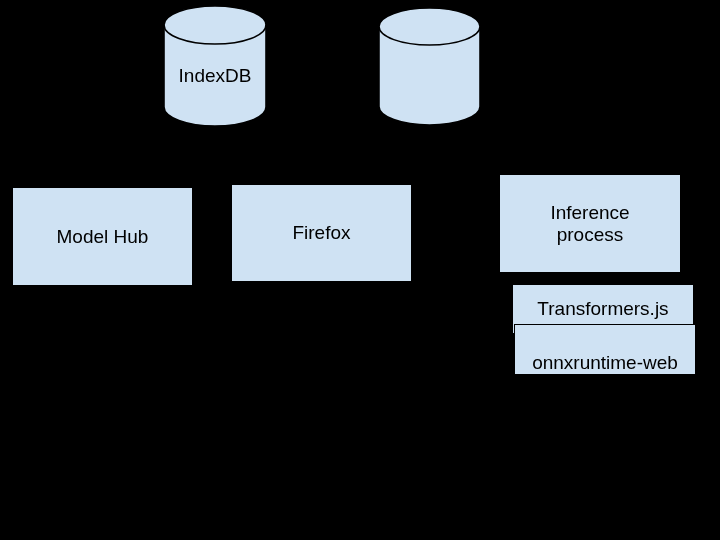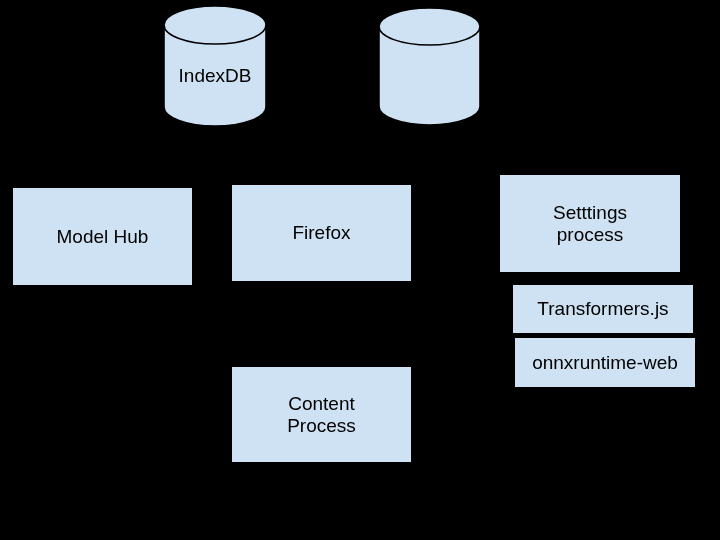--- a/index.html
+++ b/index.html
@@ -52,21 +52,21 @@
   }
   .cylinder .label { position: relative; }
   .label span { display: block; }
   
   #indexdb          { left: 163px; top: 5px;   width: 104px; height: 122px; padding-top: 20px; text-align: center; }
   #remote-settings  { left: 378px; top: 7px;   width: 103px; height: 119px; padding-top: 16px; }
   #model-hub        { left: 12px;  top: 187px; width: 181px; height: 99px; }
   #firefox          { left: 231px; top: 184px; width: 181px; height: 98px; }
   #inference-process{ left: 499px; top: 174px; width: 182px; height: 99px; }
   #transformers-js  { left: 512px; top: 284px; width: 182px; height: 50px; }
-  #onnxruntime-web  { left: 514px; top: 337px; width: 182px; height: 51px; }
+  #onnxruntime-web  { left: 514px; top: 324px; width: 182px; height: 51px; align-items: flex-end; }
   #content-process  { left: 231px; top: 366px; width: 181px; height: 97px; }
 </style>
 </head>
 <body>
 
 <div class="canvas">
 
   <figure class="node cylinder" id="indexdb">
     <svg viewBox="0 0 104 122" preserveAspectRatio="none" aria-hidden="true">
       <path class="cyl-body" d="M1,20 A51,19 0 0 1 103,20 L103,102 A51,19 0 0 1 1,102 Z"></path>
@@ -93,37 +93,31 @@
   </div>
 
   <div class="node rect" id="model-hub">
     <div class="label">
       <span>Model Hub</span>
     </div>
   </div>
 
   <div class="node rect" id="inference-process">
     <div class="label">
-      <span>Setttings</span>
+      <span>Inference</span>
       <span>process</span>
     </div>
   </div>
 
   <div class="node rect" id="transformers-js">
     <div class="label">
       <span>Transformers.js</span>
     </div>
   </div>
 
   <div class="node rect" id="onnxruntime-web">
     <div class="label">
       <span>onnxruntime-web</span>
     </div>
   </div>
 
-  <div class="node rect" id="content-process">
-    <div class="label">
-      <span>Content</span>
-      <span>Process</span>
-    </div>
-  </div>
 
 </div>
 
 </body></html>

